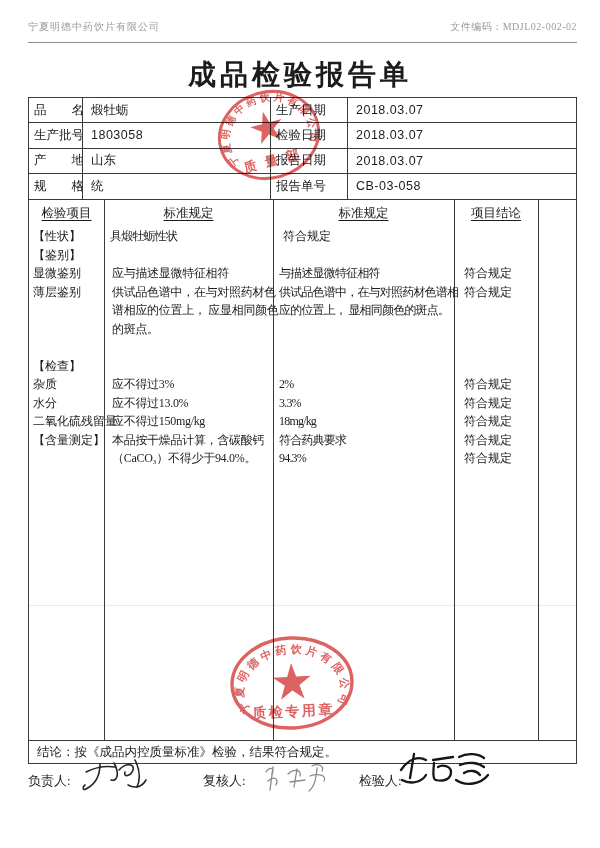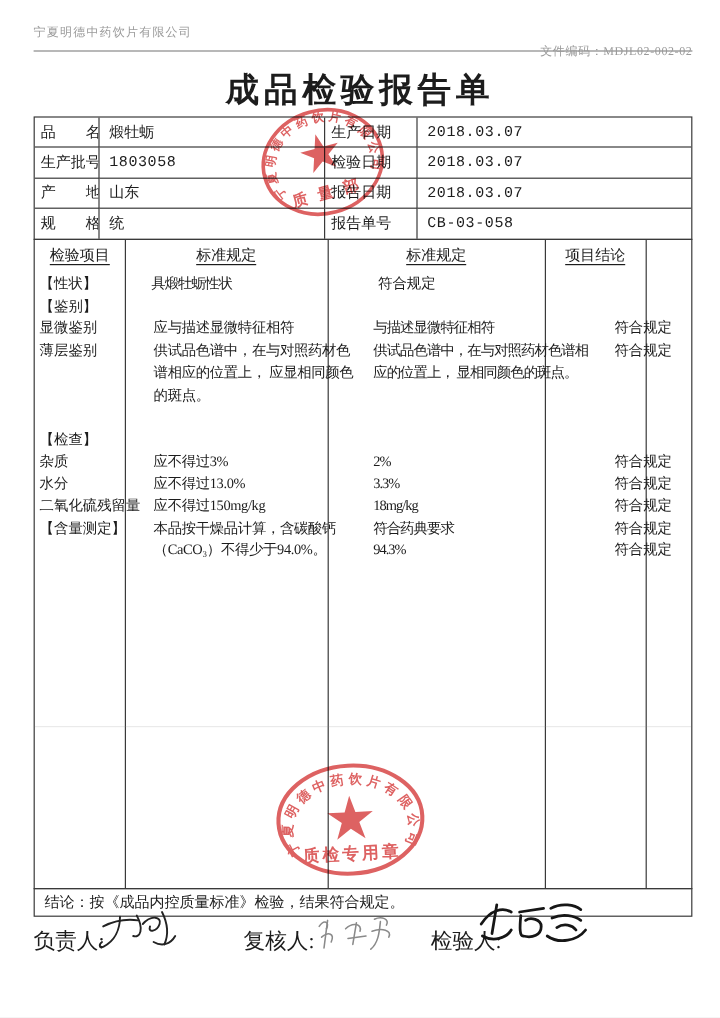--- a/index.html
+++ b/index.html
@@ -4,60 +4,60 @@
 <style>
   html,body{margin:0;padding:0;}
   body{background:#e8e8e8;}
   .page{position:relative;width:600px;height:848px;background:#ffffff;margin:0 auto;
         font-family:"Liberation Serif","DejaVu Serif",serif;color:#1c1c1c;overflow:hidden;}
 
   
   .doc-header{position:absolute;left:28px;right:23px;top:18px;height:24px;
               border-bottom:1.5px solid #8a8a8a;font-size:10px;color:#9a9a9a;}
   .doc-header .left{position:absolute;left:0;top:2px;letter-spacing:1px;}
-  .doc-header .right{position:absolute;right:0;top:18px;letter-spacing:.5px;}
+  .doc-header .right{position:absolute;right:0;top:2px;letter-spacing:.5px;}
 
   .title{position:absolute;left:0;right:0;top:56px;text-align:center;
          font-size:28px;font-weight:700;letter-spacing:4px;}
 
   
   .info-table{position:absolute;left:28px;top:97px;width:549px;height:103px;
               border:1px solid #3a3a3a;box-sizing:border-box;display:grid;
               grid-template-columns:54px 188px 77px 1fr;grid-auto-rows:1fr;font-size:12.5px;}
   .info-table .cell{border-bottom:1px solid #3a3a3a;display:flex;align-items:center;
                     padding:0 8px;white-space:nowrap;overflow:hidden;}
   .info-table .cell.rb{border-right:1px solid #3a3a3a;}
   .info-table .cell:nth-last-child(-n+4){border-bottom:none;}
   .info-table .lbl{padding:0 4px 0 5px;}
-  .info-table .num{font-family:Liberation Mono, monospace;letter-spacing:.5px;}
+  .info-table .num{font-family:Liberation Sans, sans-serif;letter-spacing:.5px;}
 
   
   .insp{position:absolute;left:28px;top:199px;width:549px;height:542px;
         border:1px solid #3a3a3a;box-sizing:border-box;padding-left:13px;}
   .insp .vline{position:absolute;top:0;bottom:0;width:1px;background:#3a3a3a;}
   .insp .head{position:absolute;left:0;top:0;right:0;height:27px;display:grid;
               grid-template-columns:75px 169px 181px 84px 1fr;font-size:12.5px;}
   .insp .head div{display:flex;align-items:center;justify-content:center;}
   .insp .head span{text-decoration:underline;text-underline-offset:3px;}
   .insp .body{position:absolute;left:0;top:27px;right:0;}
   .t-row{display:grid;grid-template-columns:75px 169px 181px 84px 1fr;height:18.5px;
-         line-height:18.5px;font-size:12px;white-space:nowrap;gap:16px;}
+         line-height:18.5px;font-size:12px;white-space:nowrap;}
   .t-row .c1{padding-left:4px;}
   .t-row .c2{padding-left:8px;letter-spacing:-0.3px;}
   .t-row .c3{padding-left:6px;letter-spacing:-0.8px;}
   .t-row .c4{padding-left:10px;}
   .seam{position:absolute;left:0;right:0;top:405px;height:1px;background:rgba(140,140,140,0.18);}
 
   
   .conclusion{position:absolute;left:28px;top:740px;width:549px;height:24px;
               border:1px solid #3a3a3a;box-sizing:border-box;display:flex;align-items:center;
               padding:0 8px;font-size:12.5px;}
 
   
-  .signs{position:absolute;left:28px;top:762px;width:549px;height:50px;font-size:18px;}
+  .signs{position:absolute;left:28px;top:762px;width:549px;height:50px;font-size:13px;}
   .signs .lab{position:absolute;top:10px;}
   .sig-svg{position:absolute;}
 
   
   .stamp{position:absolute;mix-blend-mode:multiply;opacity:.88;pointer-events:none;}
   .stamp-top{left:197px;top:63px;transform:rotate(-15deg);}
   .stamp-bottom{left:213px;top:604px;transform:rotate(-3deg);}
 </style>
 </head>
 <body>

